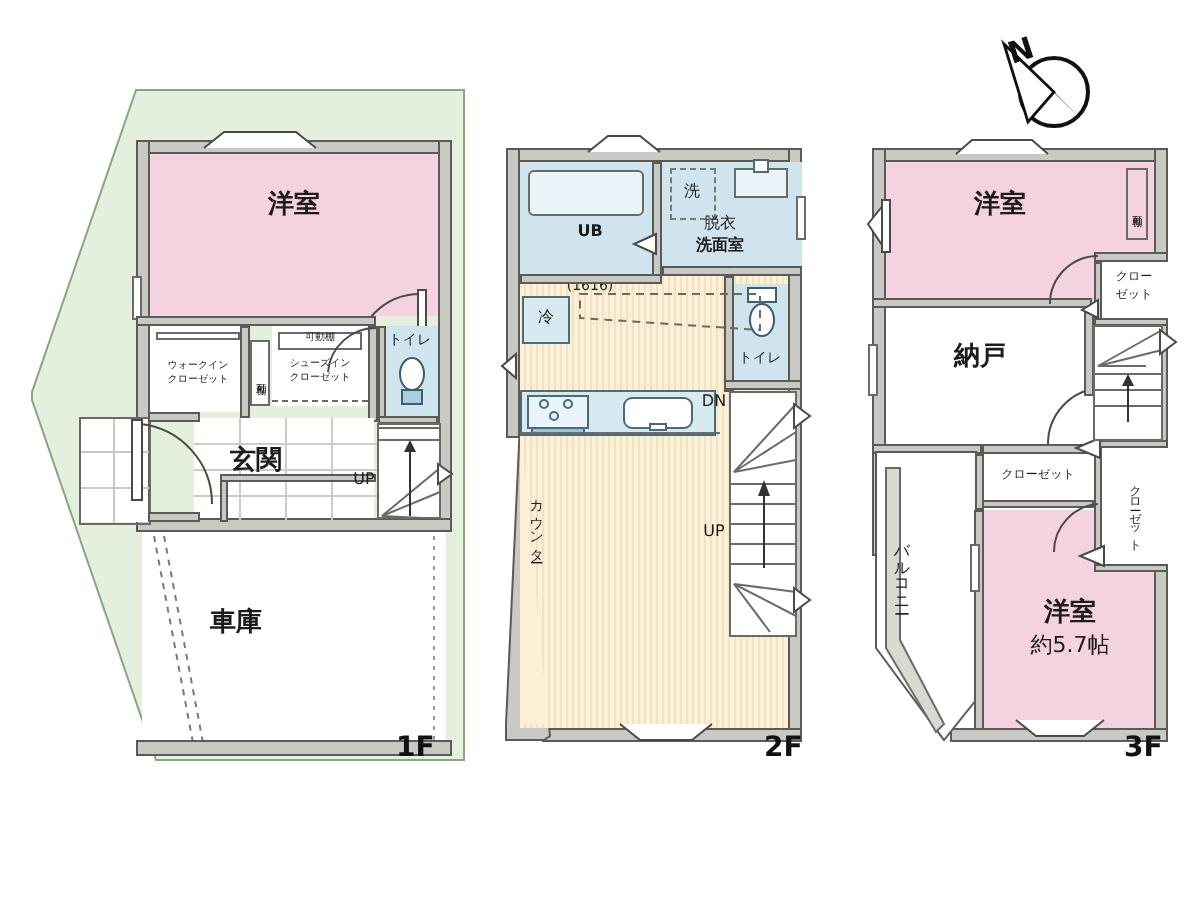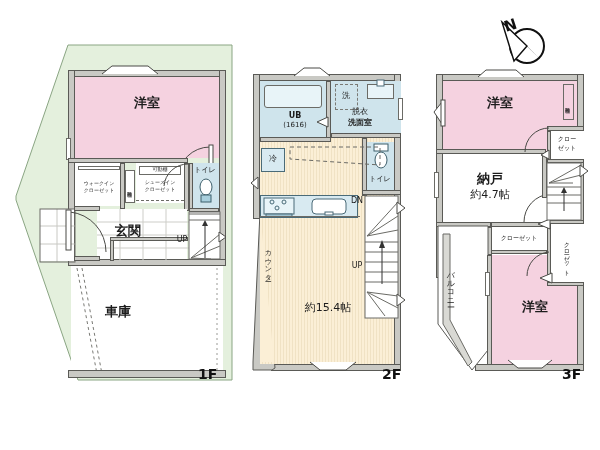--- a/index.html
+++ b/index.html
@@ -182,21 +182,21 @@
     </svg>
 
     <div class="room hatch" style="left:20px;top:138px;width:134px;height:226px;"></div>
     <svg style="left:14px;top:210px;" width="30" height="160">
       <polygon points="6,0 20,152 6,152" fill="#fbefd6"></polygon>
     </svg>
 
     <div class="room blue" style="left:20px;top:81px;width:70px;height:61px;"></div>
     <div class="thinbox" style="left:24px;top:85px;width:58px;height:23px;border-radius:3px;background:#e8f4f8;"></div>
     <div class="lbl t8" style="left:55px;top:112px;width:40px;margin-left:-20px;font-weight:bold;">UB</div>
-    <div class="lbl t7" style="left:55px;top:122px;width:46px;margin-left:-23px;">(1616)</div>
+    <div class="lbl t7" style="left:55px;top:140px;width:46px;margin-left:-23px;">(1616)</div>
     <div class="wall" style="left:86px;top:81px;width:5px;height:61px;"></div>
     <div class="wall" style="left:20px;top:137px;width:71px;height:5px;"></div>
     <svg style="left:76px;top:116px;" width="14" height="12">
       <polygon points="12,1 1,6 12,11" fill="#fff" stroke="#4a4a46" stroke-width="1"></polygon>
     </svg>
 
     <div class="room blue" style="left:91px;top:81px;width:70px;height:56px;"></div>
     <div class="dash" style="left:95px;top:84px;width:23px;height:26px;"></div>
     <div class="lbl t8" style="left:106px;top:92px;width:22px;margin-left:-11px;">洗</div>
     <div class="thinbox" style="left:127px;top:84px;width:27px;height:15px;background:#e8f4f8;"></div>
@@ -239,21 +239,20 @@
       <rect x="2" y="16" width="26" height="3" fill="#9fc3d1" stroke="#4a6b78" stroke-width="1"></rect>
     </svg>
     <svg style="left:72px;top:199px;" width="38" height="18">
       <rect x="0" y="0" width="34" height="15" rx="4" fill="#fff" stroke="#4a6b78" stroke-width="1"></rect>
       <rect x="13" y="13" width="8" height="3" fill="#fff" stroke="#4a6b78" stroke-width="1"></rect>
     </svg>
     <div class="divider" style="left:20px;top:216px;width:100px;height:1px;background:#6b6b66;"></div>
 
     <div class="lbl vert t7" style="left:23px;top:226px;height:70px;">カウンター</div>
 
-    <div class="lbl num" style="left:88px;top:302px;width:110px;margin-left:-55px;">約15.4帖</div>
 
     <div class="abs" style="left:125px;top:196px;width:40px;height:125px;">
       <svg width="52" height="130">
         <rect x="0" y="0" width="33" height="122" fill="#fff" stroke="#6b6b66" stroke-width="1"></rect>
         <g stroke="#6b6b66" stroke-width="1">
           <line x1="0" y1="46" x2="33" y2="46"></line>
           <line x1="0" y1="56" x2="33" y2="56"></line>
           <line x1="0" y1="66" x2="33" y2="66"></line>
           <line x1="0" y1="76" x2="33" y2="76"></line>
           <line x1="0" y1="86" x2="33" y2="86"></line>
@@ -305,21 +304,20 @@
 
     <svg style="left:12px;top:100px;" width="12" height="26">
       <polygon points="10,2 2,12 10,24" fill="#fff" stroke="#4a4a46" stroke-width="1"></polygon>
       <rect x="9" y="0" width="4" height="26" fill="#fff" stroke="#4a4a46" stroke-width="1"></rect>
     </svg>
 
     <div class="wall" style="left:16px;top:149px;width:110px;height:5px;"></div>
 
     <div class="room white" style="left:23px;top:154px;width:103px;height:72px;"></div>
     <div class="lbl big" style="left:70px;top:172px;width:60px;margin-left:-30px;">納戸</div>
-    <div class="lbl num" style="left:70px;top:189px;width:90px;margin-left:-45px;">約4.7帖</div>
     <div class="thinbox" style="left:14px;top:172px;width:5px;height:26px;"></div>
     <svg style="left:100px;top:192px;" width="34" height="34">
       <path d="M30,2 A28,28 0 0 0 4,30" fill="none" stroke="#4a4a46" stroke-width="1"></path>
     </svg>
     <div class="wall" style="left:122px;top:154px;width:5px;height:44px;"></div>
     <div class="wall" style="left:16px;top:222px;width:55px;height:5px;"></div>
     <div class="wall" style="left:71px;top:222px;width:56px;height:5px;"></div>
 
     <div class="room white" style="left:71px;top:227px;width:56px;height:25px;"></div>
     <div class="lbl t6" style="left:99px;top:235px;width:56px;margin-left:-28px;">クローゼット</div>
@@ -327,20 +325,21 @@
     <div class="wall" style="left:67px;top:227px;width:5px;height:28px;"></div>
 
     <svg style="left:16px;top:224px;" width="60" height="150">
       <polygon points="2,2 52,2 52,126 36,146 2,100" fill="#ffffff" stroke="#5a5a56" stroke-width="1"></polygon>
       <polygon points="7,10 14,10 14,96 36,138 32,142 7,100" fill="#d9d9d4" stroke="#6b6b66" stroke-width="1"></polygon>
     </svg>
     <div class="lbl vert t8" style="left:25px;top:244px;height:80px;">バルコニー</div>
 
     <div class="room pink" style="left:72px;top:255px;width:85px;height:109px;"></div>
     <div class="lbl big" style="left:115px;top:300px;width:60px;margin-left:-30px;">洋室</div>
+    <div class="lbl num" style="left:115px;top:317px;width:90px;margin-left:-45px;">約5.7帖</div>
     <div class="wall" style="left:67px;top:255px;width:5px;height:110px;"></div>
     <div class="thinbox" style="left:65px;top:272px;width:5px;height:24px;"></div>
     <svg style="left:86px;top:358px;" width="48" height="12">
       <polyline points="2,2 12,10 36,10 46,2" fill="#fff" stroke="#4a4a46" stroke-width="1"></polyline>
     </svg>
 
     <div class="lbl t9" style="left:140px;top:196px;width:16px;margin-left:-8px;">廊</div>
     <div class="lbl t9" style="left:140px;top:208px;width:16px;margin-left:-8px;">下</div>
     <div class="lbl t8" style="left:140px;top:178px;width:20px;margin-left:-10px;">DN</div>
 

